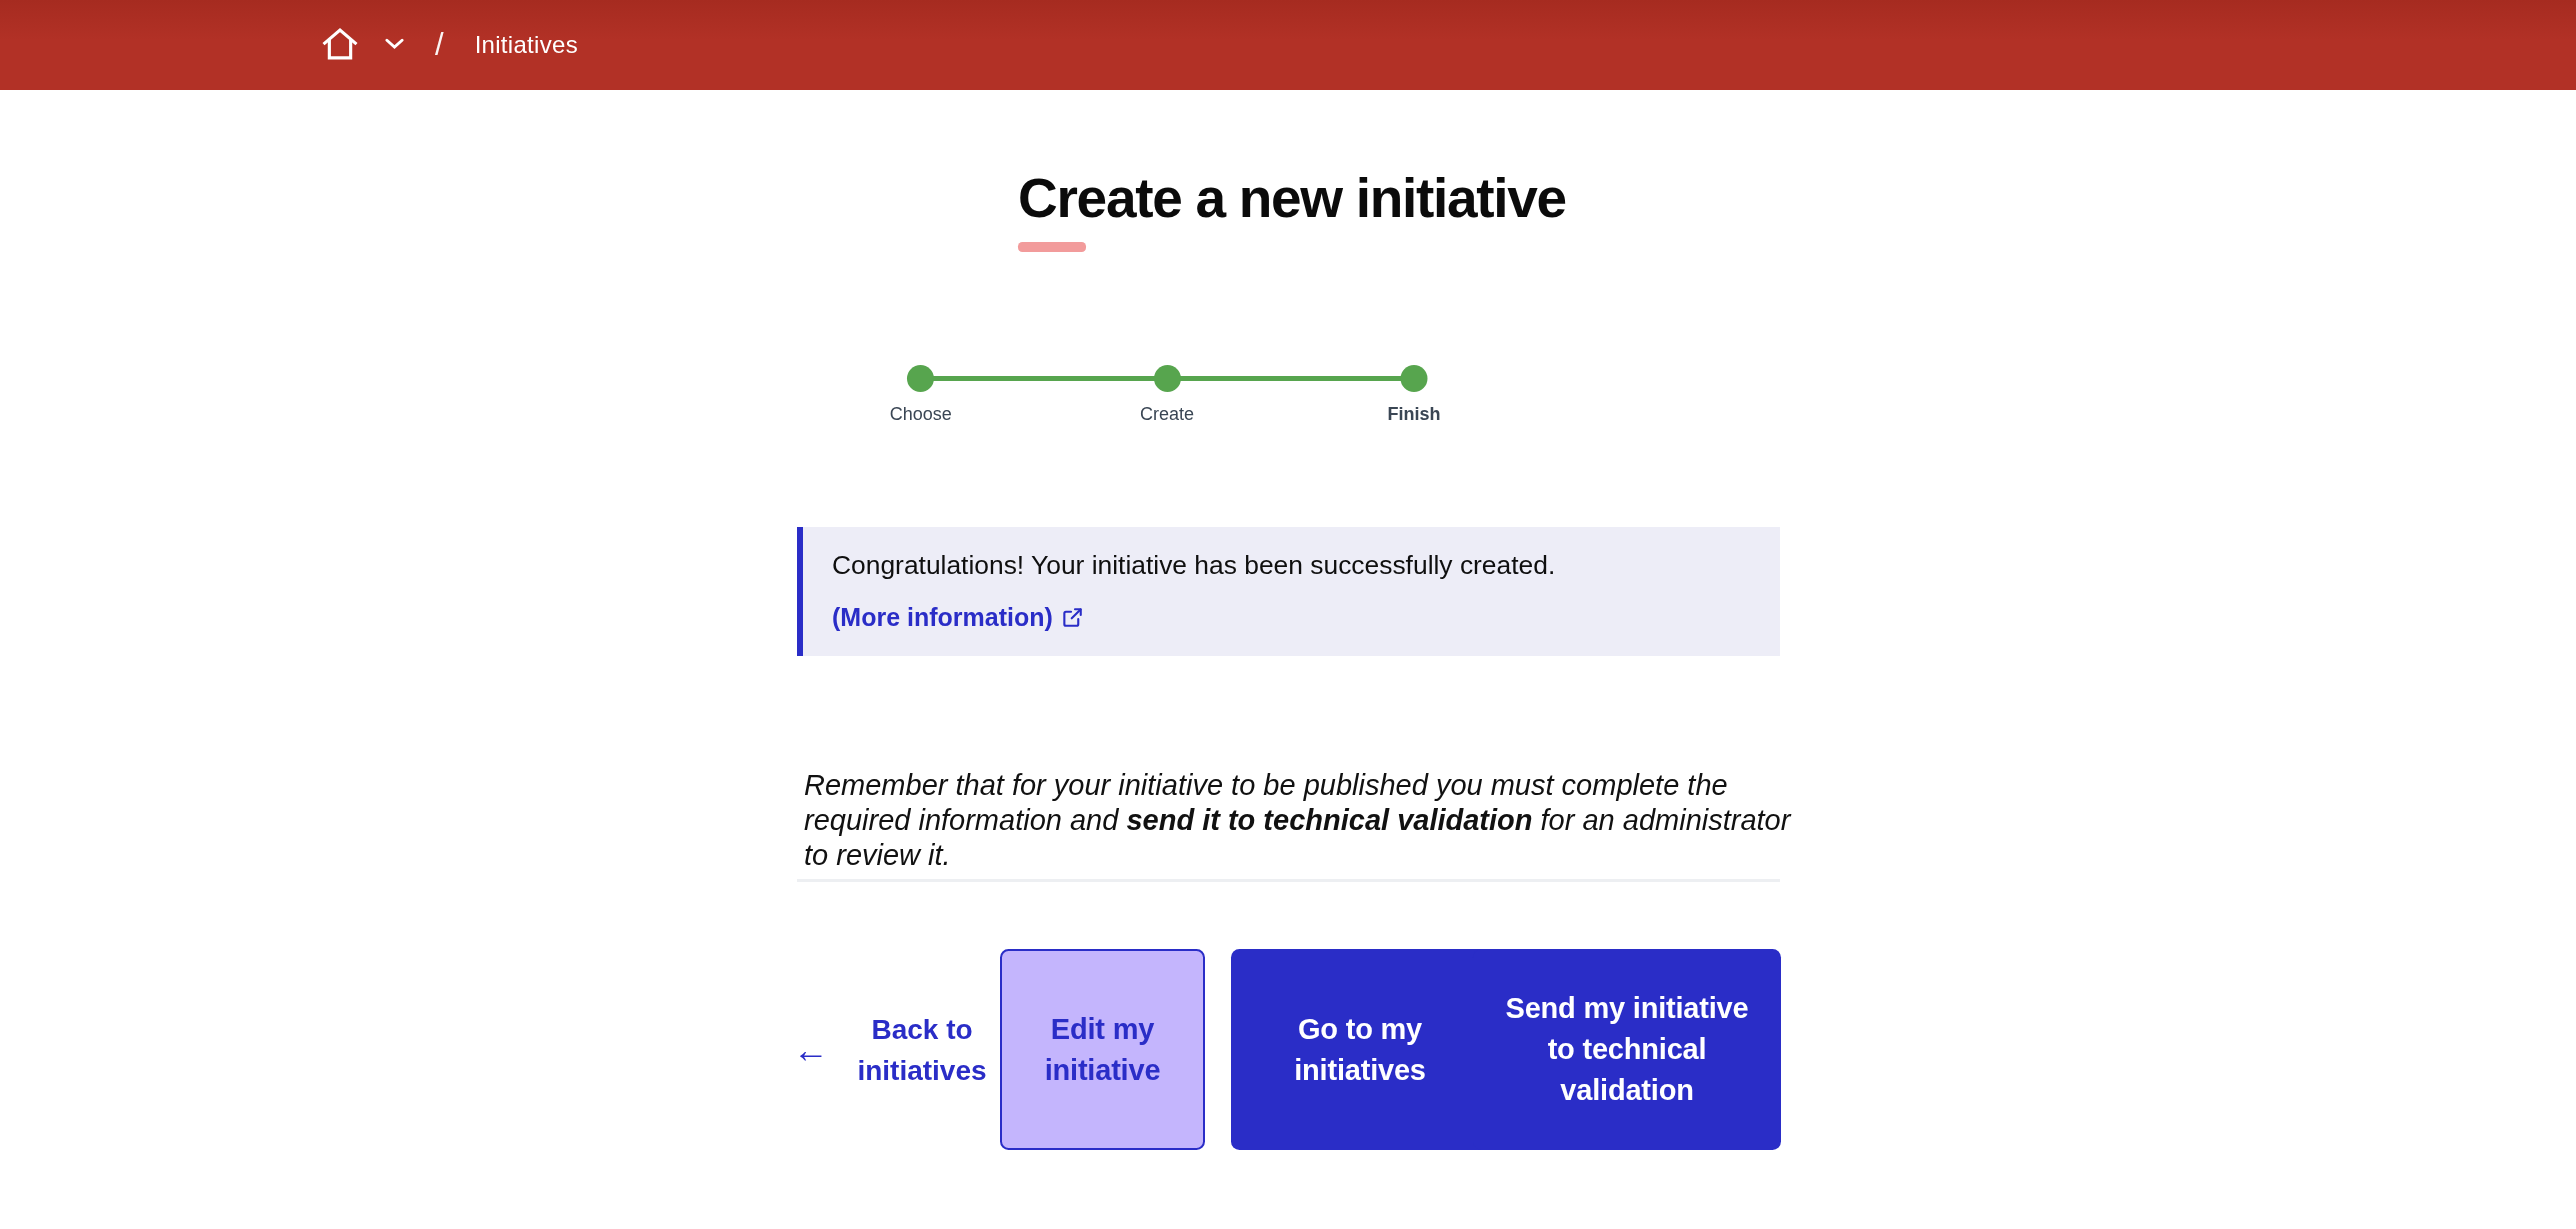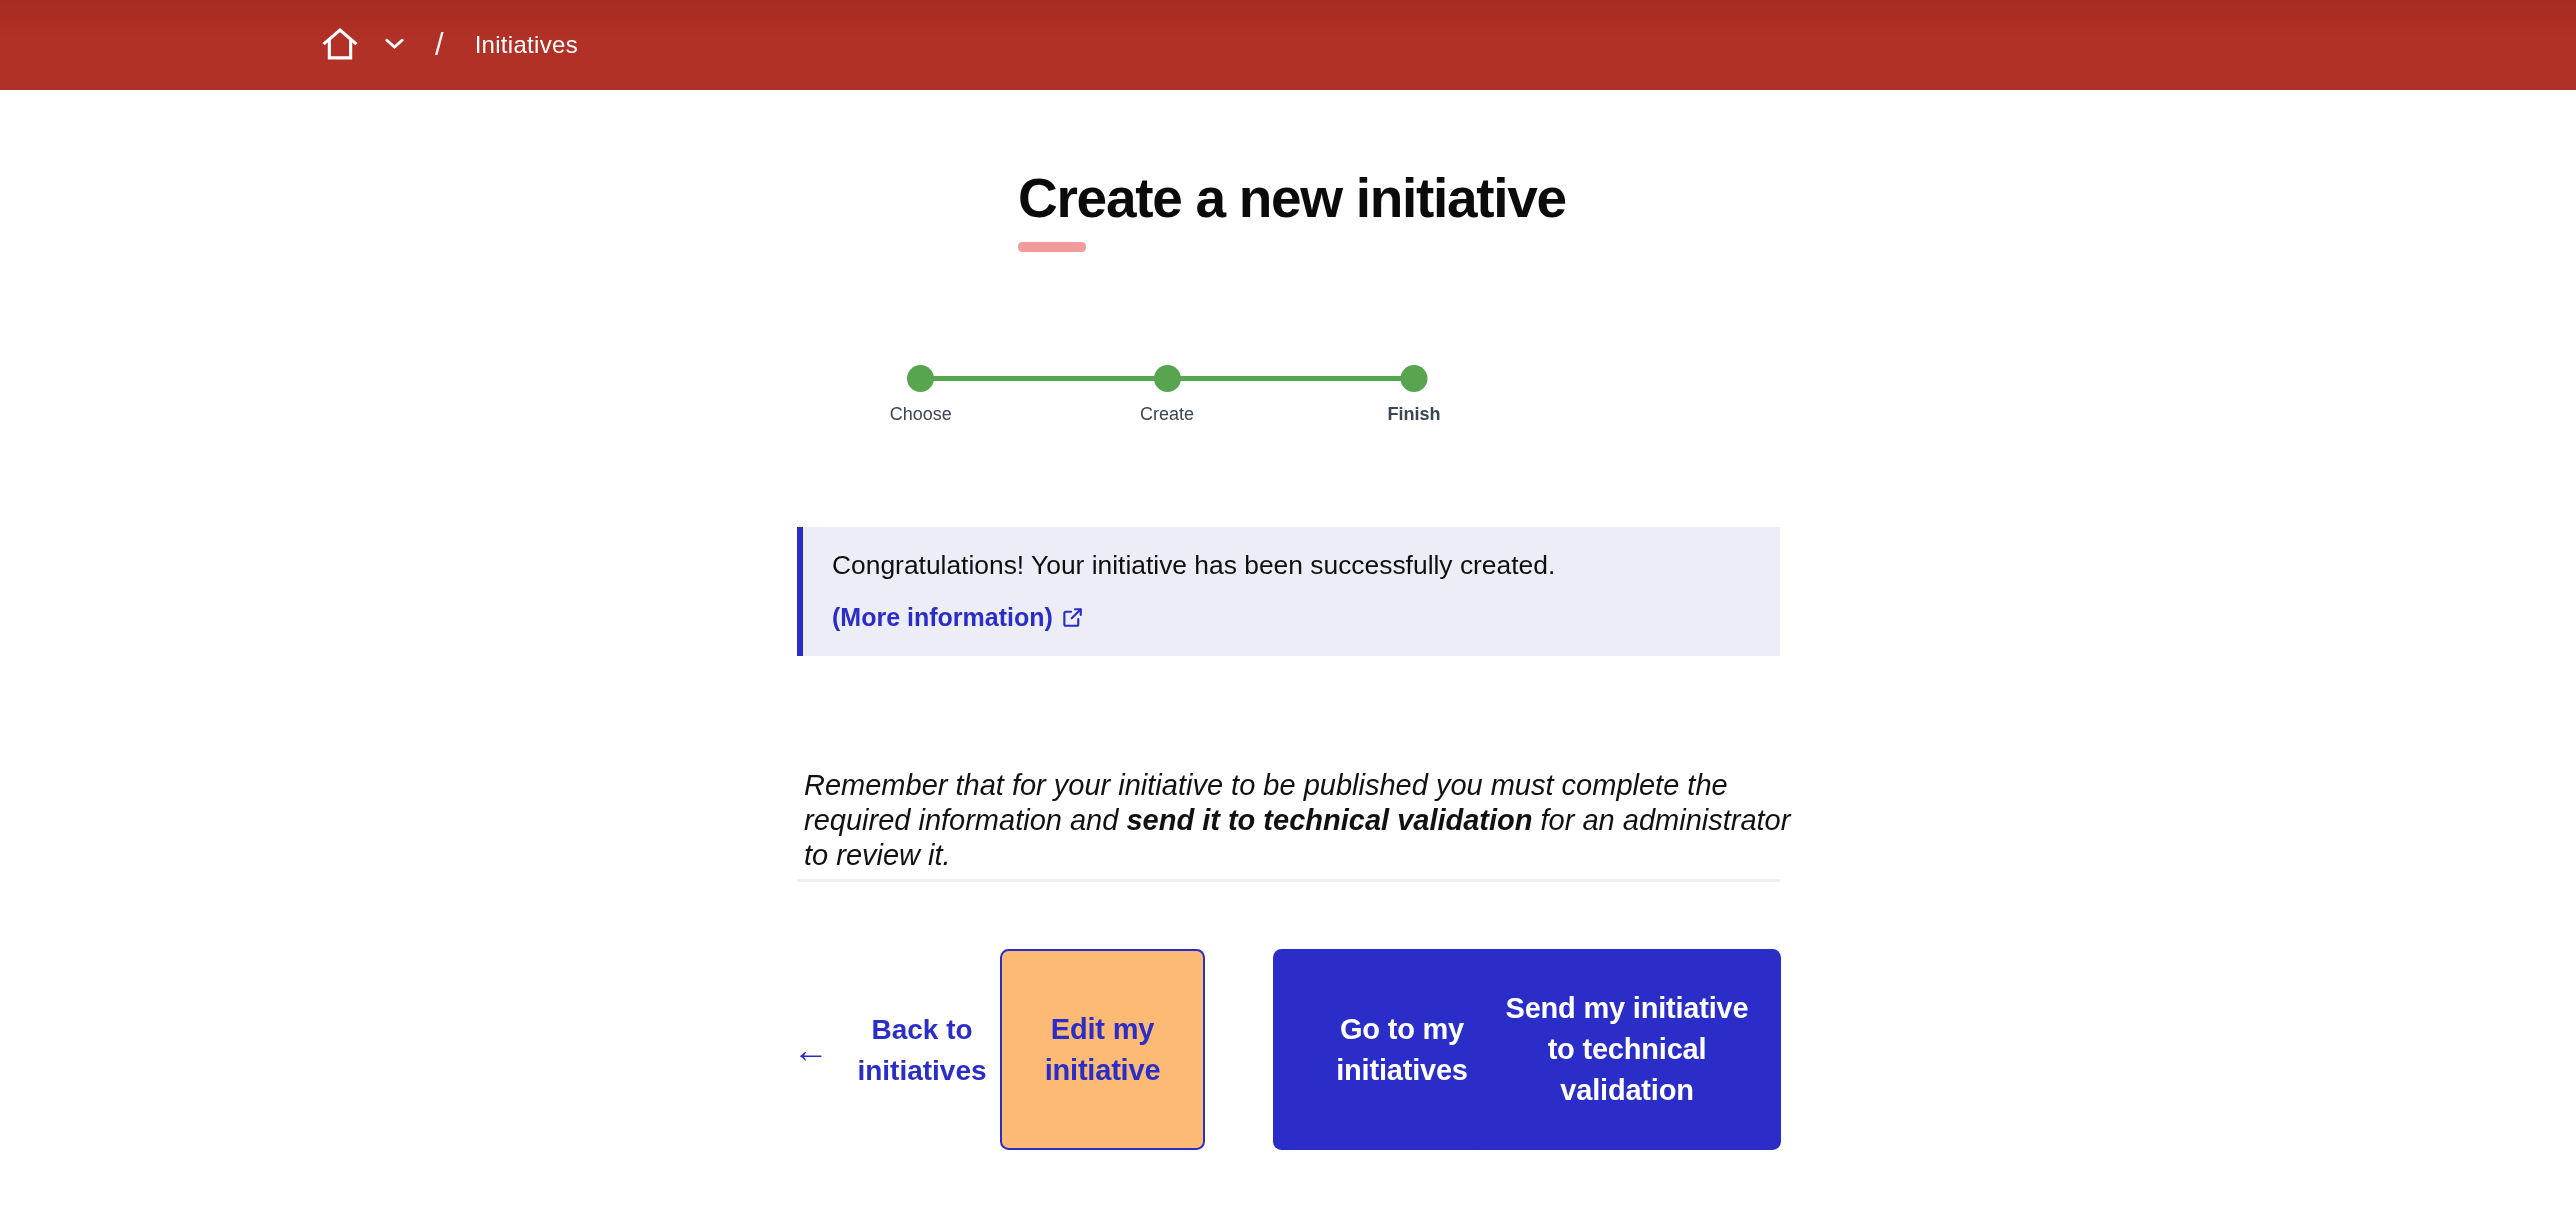--- a/index.html
+++ b/index.html
@@ -61,23 +61,23 @@
   
   .back-link{position:absolute;left:793px;top:949px;width:210px;height:201px;
     display:flex;align-items:center;justify-content:flex-start;gap:12px;
     color:var(--accent-blue);cursor:pointer;text-decoration:none;}
   .back-link .arrow{font-size:36px;line-height:1;}
   .back-link .back-label{font-size:28px;font-weight:700;line-height:41px;text-align:center;max-width:167px;}
 
   .btn{position:absolute;top:949px;height:201px;display:flex;align-items:center;justify-content:center;
     text-align:center;font-size:29px;font-weight:700;line-height:41px;border-radius:8.5px;
     cursor:pointer;letter-spacing:-0.2px;padding:0 17px;border:none;font-family:inherit;}
-  .btn.outline{left:1000px;width:205px;background:#fdba74;border:2.6px solid var(--accent-blue);color:var(--accent-blue);}
+  .btn.outline{left:1000px;width:205px;background:#c4b5fd;border:2.6px solid var(--accent-blue);color:var(--accent-blue);}
   .btn.solid{background:var(--accent-blue);color:#fff;}
-  .btn.go{left:1231px;width:258px;margin-left:42px;}
+  .btn.go{left:1231px;width:258px;}
   .btn.send{left:1473px;width:308px;}
 </style>
 </head>
 <body>
 
 <div class="page">
 
   <header class="topbar">
     <a class="crumb-home">
       <span>

